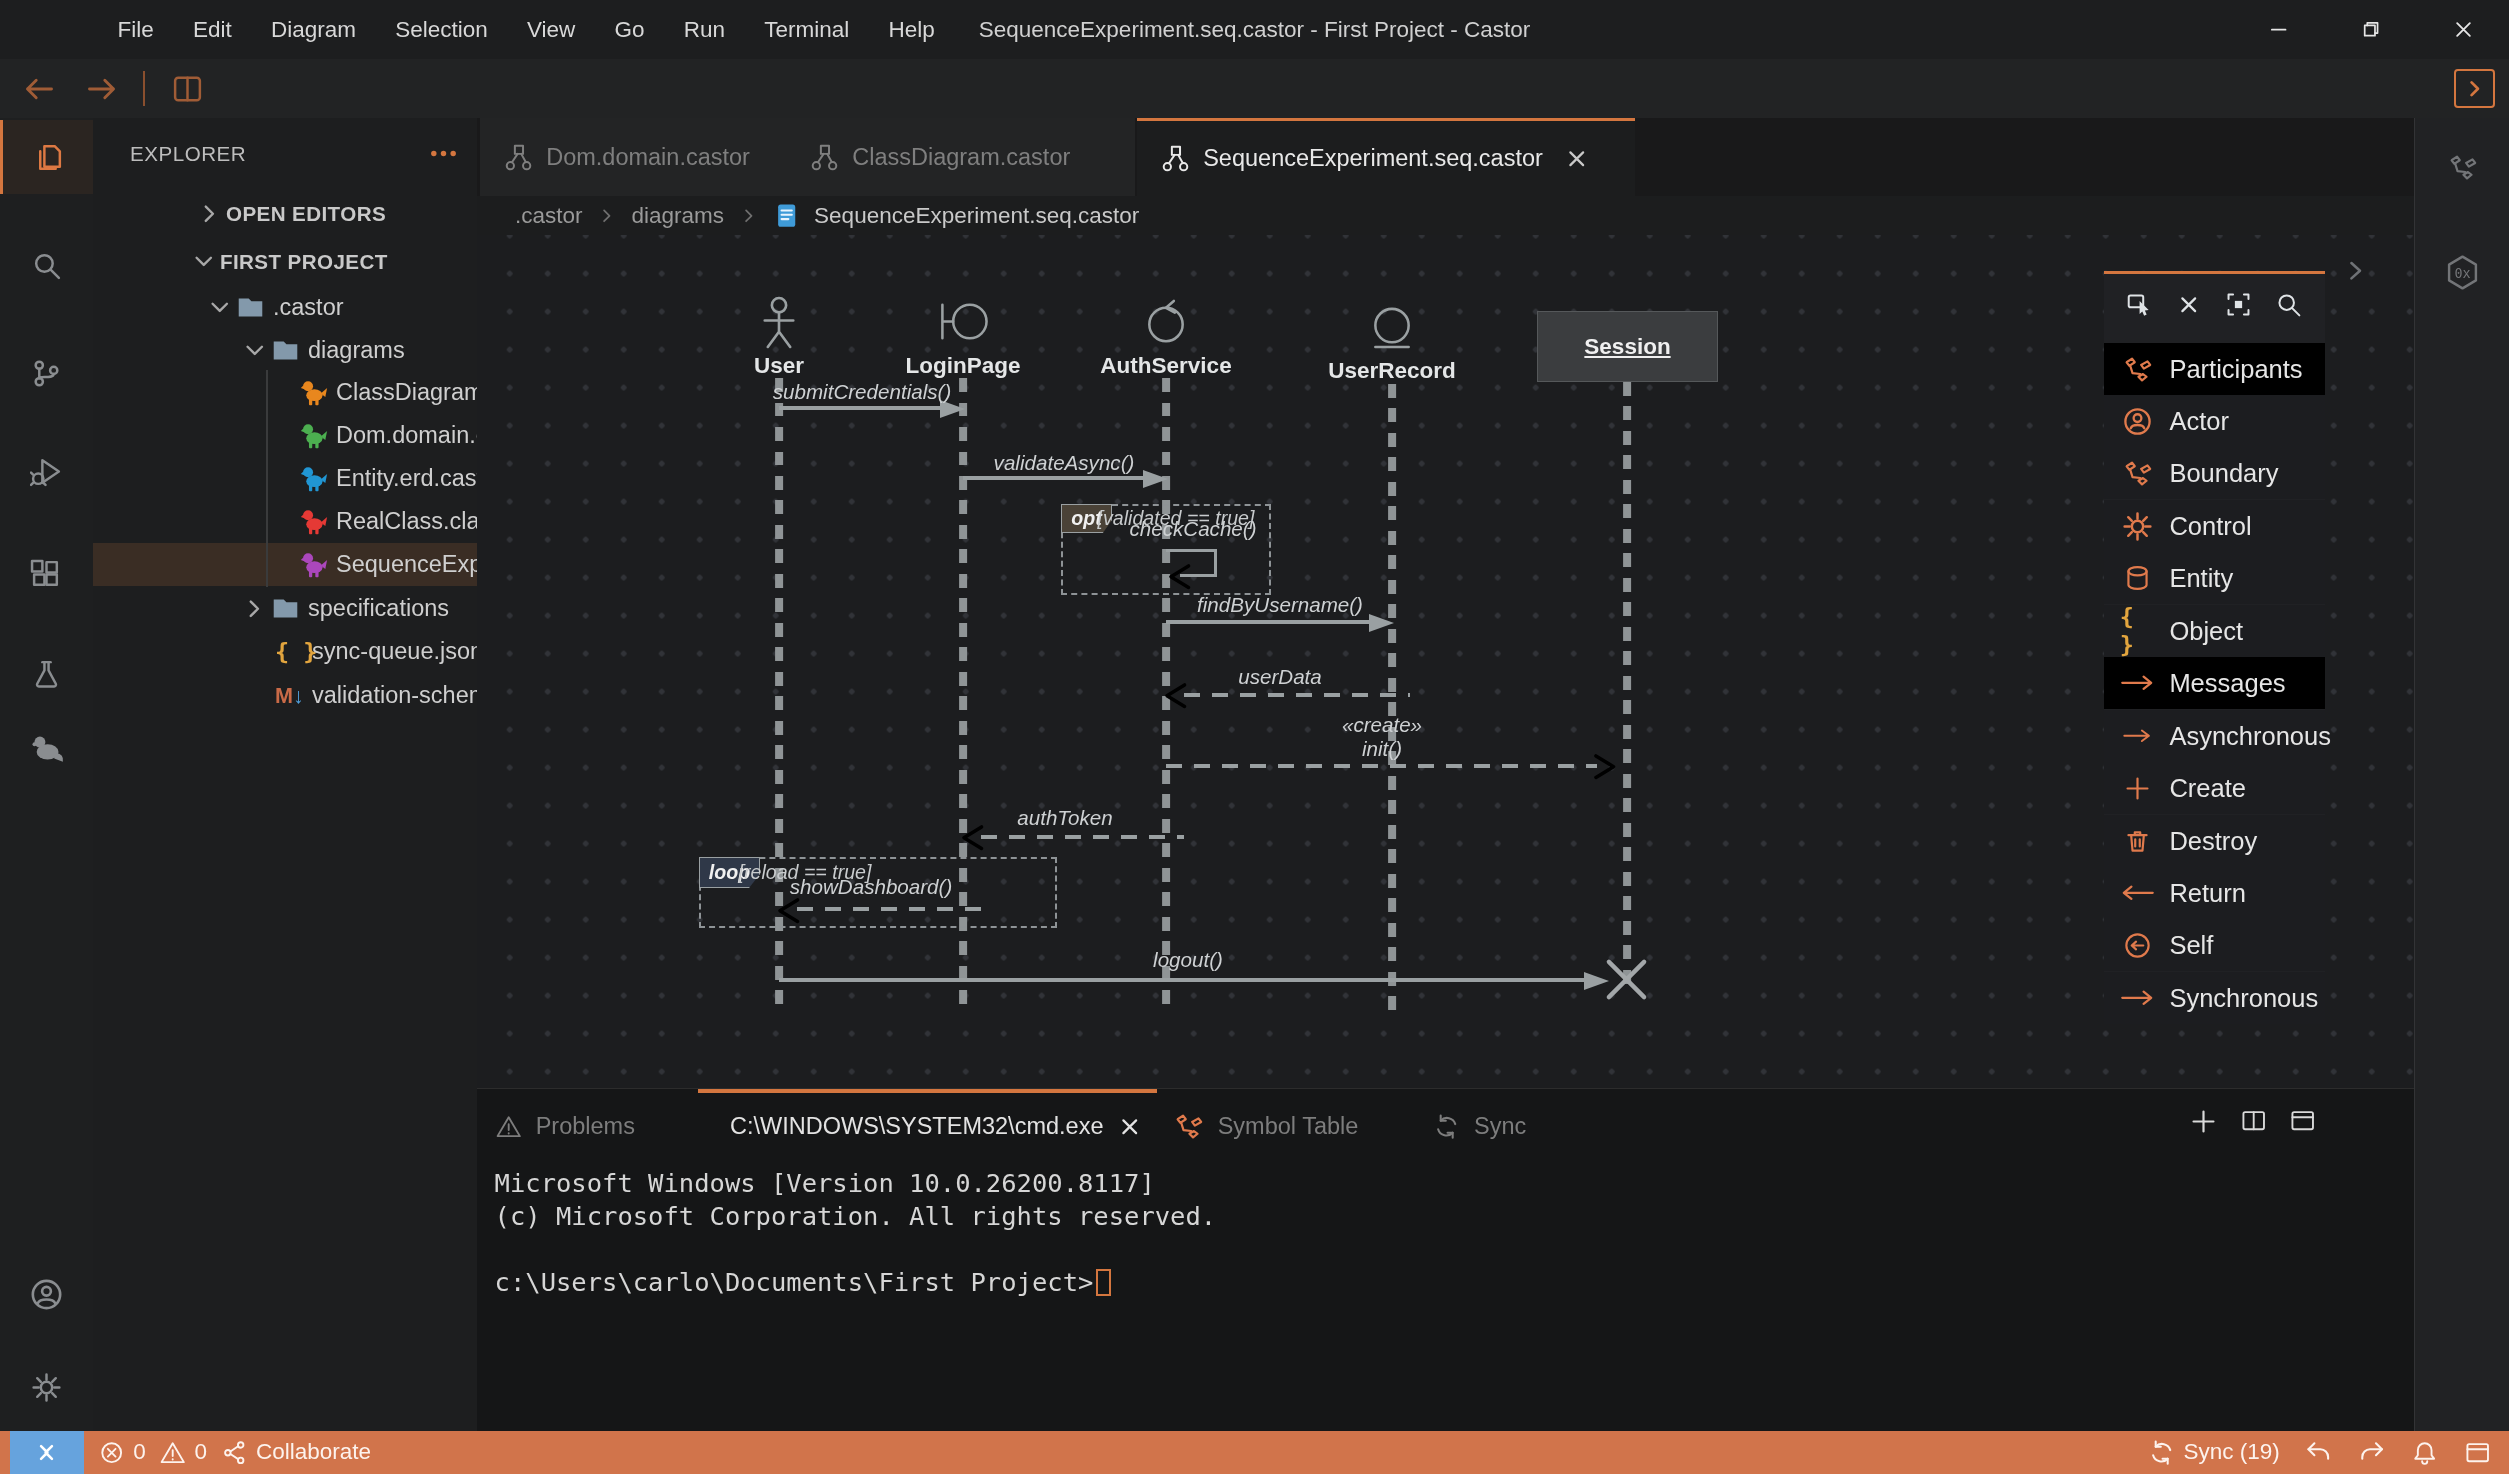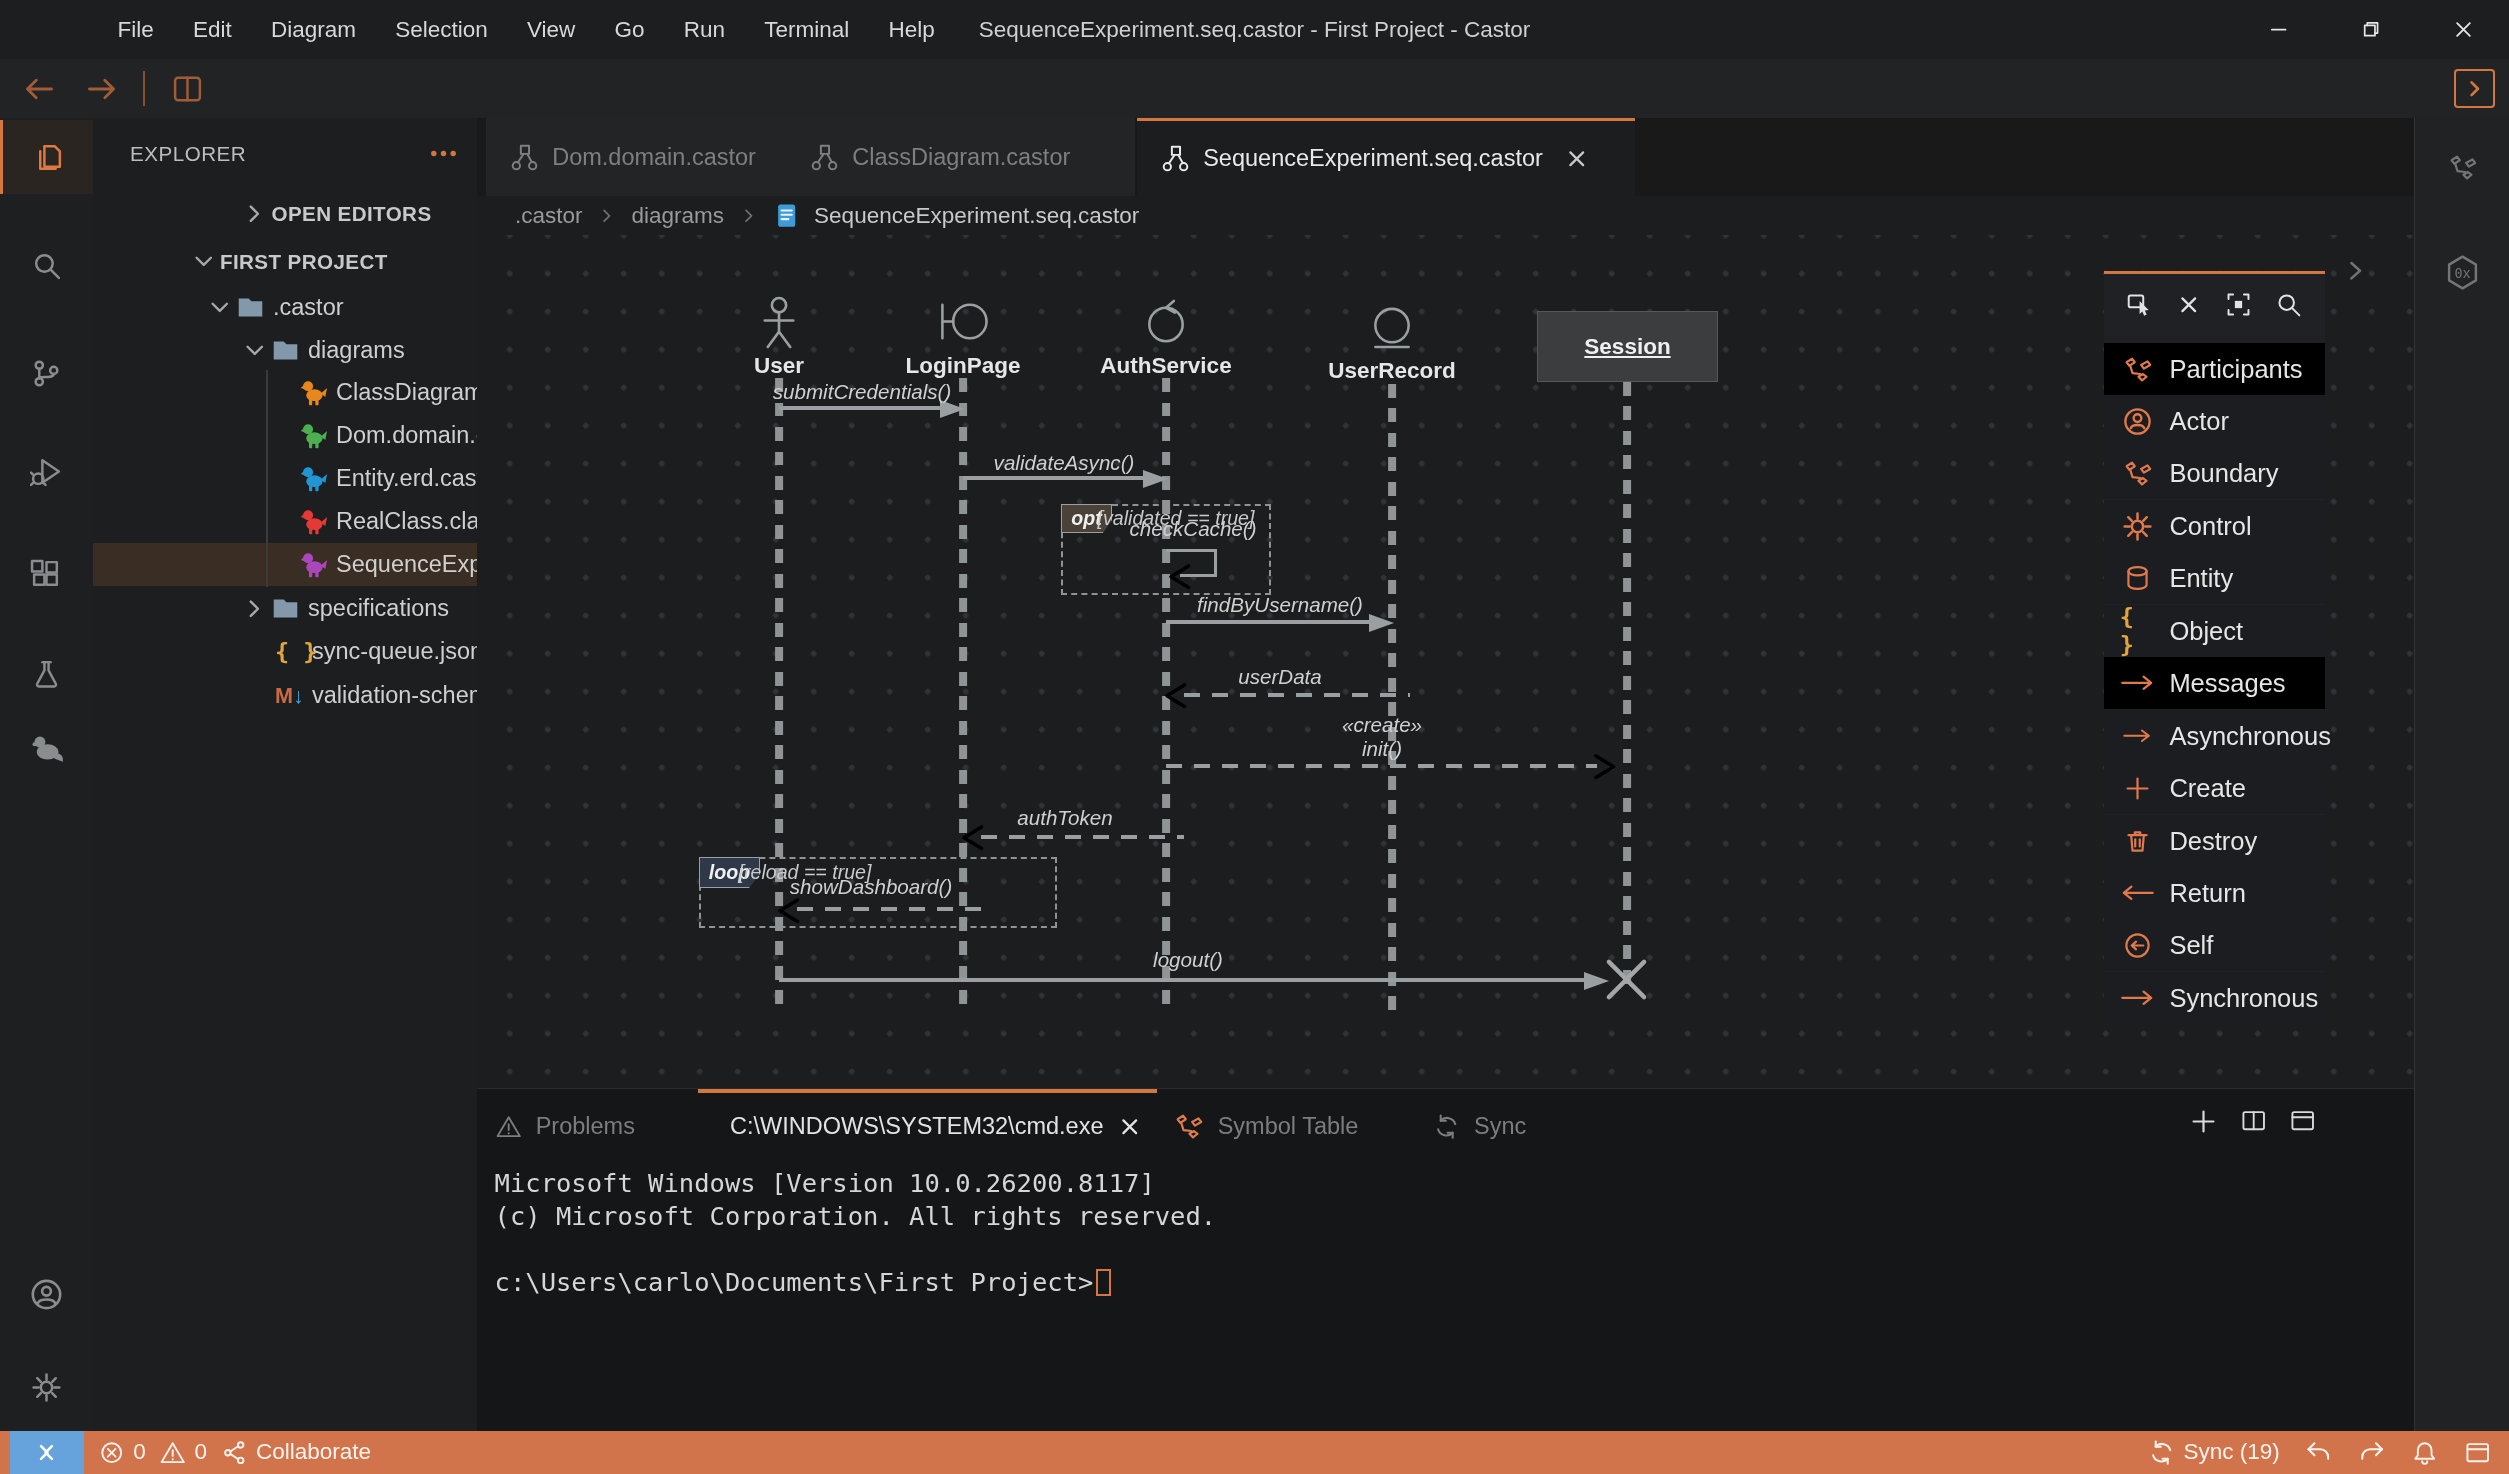--- a/index.html
+++ b/index.html
@@ -274,21 +274,21 @@
       <span id="explorer-title">EXPLORER</span>
       <span id="explorer-actions"><span><svg viewBox="0 0 32 32" width="31" height="31" fill="none" stroke="currentColor" stroke-width="2.4" stroke-linecap="round" stroke-linejoin="round">
               <g fill="currentColor" stroke="none">
                 <circle cx="6" cy="16" r="2.8"></circle>
                 <circle cx="16" cy="16" r="2.8"></circle>
                 <circle cx="26" cy="16" r="2.8"></circle>
               </g>
             </svg></span></span>
     </div>
     <div id="tree">
-        <div class="tree-row section" style="top: 74px; padding-left: 104px; justify-content: center;">
+        <div class="tree-row section" style="top: 74px; padding-left: 104px;">
           <span class="tree-chev">
             <svg viewBox="0 0 32 32" width="25.5" height="25.5" fill="none" stroke="currentColor" stroke-width="3" stroke-linecap="round" stroke-linejoin="round">
               <path d="M11 7l9 9-9 9"></path>
             </svg>
           </span>
           <span>OPEN EDITORS</span>
         </div>
         <div class="tree-row section" style="top: 122px; padding-left: 98px;">
           <span class="tree-chev">
             <svg viewBox="0 0 32 32" width="25.5" height="25.5" fill="none" stroke="currentColor" stroke-width="3" stroke-linecap="round" stroke-linejoin="round">
@@ -421,21 +421,21 @@
           <span class="tree-ficon">
             <span style="font-weight:bold;font-size:21.6px"><span style="color:#c96a47">M</span><span style="color:#4f9eda">↓</span></span>
           </span>
           <span>validation-schema....</span>
         </div>
       </div>
     <div id="indent-guide"></div>
   </aside>
 
   <div id="tabbar">
-      <div class="etab" style="left: 9px; width: 306px;">
+      <div class="etab" style="left: 3px; width: 306px;">
         <span class="ticon">
           <svg viewBox="0 0 32 32" width="29" height="29" fill="none" stroke="currentColor" stroke-width="2.2" stroke-linecap="round" stroke-linejoin="round">
             <rect x="12" y="3" width="9" height="9"></rect>
             <circle cx="7" cy="25" r="4"></circle>
             <circle cx="25" cy="25" r="4"></circle>
             <path d="M15 12L9 21M19 12l5 9"></path>
           </svg>
         </span>
         <span>Dom.domain.castor</span>
       </div>

